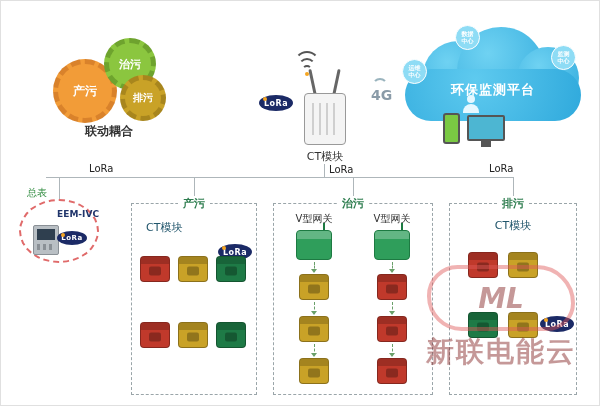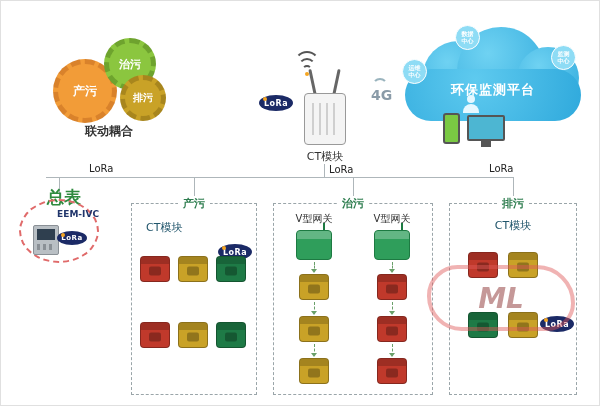--- a/index.html
+++ b/index.html
@@ -57,21 +57,21 @@
   .person::after  { content: ''; position: absolute; left: 2px; top: 9px; width: 16px; height: 9px; border-radius: 8px 8px 0 0; background: #e6f8ff; }
   .phone { position: absolute; left: 46px; top: 88px; width: 17px; height: 31px; border: 2px solid #555; border-radius: 3px; background: #7ac943; }
   .monitor { position: absolute; left: 70px; top: 90px; width: 38px; height: 26px; border: 2px solid #555; border-radius: 2px; background: #4db6d2; }
   .monitor::after { content: ''; position: absolute; left: 12px; top: 24px; width: 10px; height: 6px; background: #555; }
 
   
   .line { position: absolute; background: #aeb6ba; }
   .lora-line-label { position: absolute; font-size: 10px; color: #222; }
 
   
-  .meter-tag { position: absolute; left: 26px; top: 185px; font-size: 17px; font-weight: bold; color: #2e8b3e; margin-left: 20px; }
+  .meter-tag { position: absolute; left: 26px; top: 185px; font-size: 10px; font-weight: normal; color: #2e8b3e; }
   .meter-ellipse { position: absolute; left: 18px; top: 198px; width: 80px; height: 64px; border: 2px dashed #e06a6a; border-radius: 50%; }
   .meter-model { position: absolute; left: 18px; top: 208px; width: 80px; text-align: right; font-size: 9px; font-weight: bold; color: #20356b; }
   .meter-icon { position: absolute; left: 32px; top: 224px; width: 26px; height: 30px; background: #b9bfc4; border: 1px solid #8a9096; border-radius: 2px; }
   .meter-icon::before { content: ''; position: absolute; left: 3px; top: 3px; right: 3px; height: 11px; background: #2f3f4f; }
   .meter-icon::after  { content: ''; position: absolute; left: 3px; bottom: 4px; right: 3px; height: 6px;
                         background: repeating-linear-gradient(90deg, #8a9096 0 3px, #b9bfc4 3px 6px); }
 
   
   .zone-box { position: absolute; border: 1px dashed #9aa5a9; }
   .zone-label { position: absolute; top: -8px; left: 50%; transform: translateX(-50%); background: #fff; padding: 0 5px;
@@ -220,15 +220,16 @@
     <div class="ct yellow" style="left:58px; top:108px;"></div>
     <div class="lora-badge" style="left:90px; top:112px;">
       <span>LoRa</span>
     </div>
   </div>
 
   <div class="watermark">
     <div class="wm-cloud">
       <span>ML</span>
     </div>
+    <div class="wm-text">新联电能云</div>
   </div>
 
 </div>
 
 </body></html>

